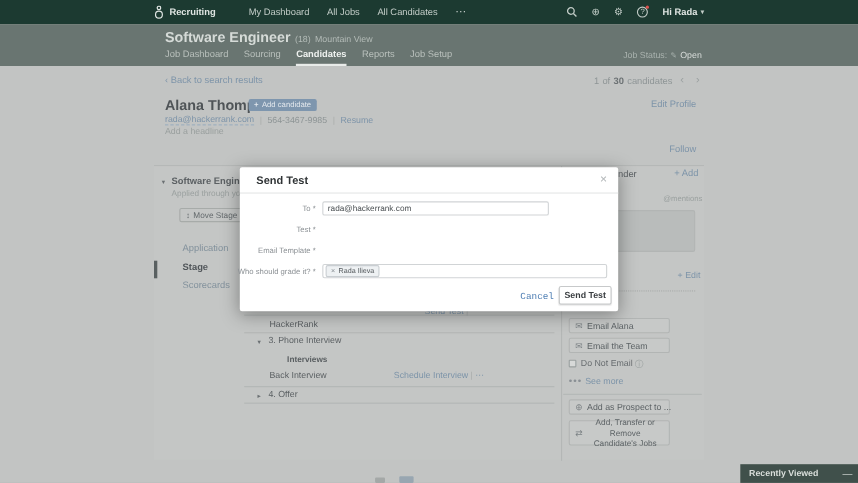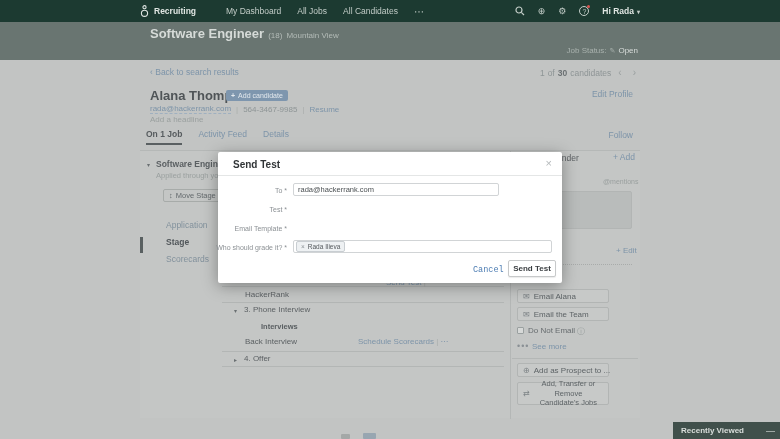--- a/index.html
+++ b/index.html
@@ -162,20 +162,27 @@
     </div>
   </div>
 
   <div class="abs jobheader">
     <div class="jh-inner">
       <div class="jh-title-row">
         <span class="jh-title">Software Engineer</span>
         <span class="jh-meta">(18)</span>
         <span class="jh-meta">Mountain View</span>
       </div>
+      <div class="jh-tabs">
+        <span class="jh-tab">Job Dashboard</span>
+        <span class="jh-tab">Sourcing</span>
+        <span class="jh-tab active">Candidates</span>
+        <span class="jh-tab">Reports</span>
+        <span class="jh-tab">Job Setup</span>
+      </div>
       <div class="jh-status">
         <span>Job Status:</span>
         <span style="font-size:7px;">✎</span>
         <span class="val">Open</span>
       </div>
     </div>
   </div>
 
   <a class="abs link page-back">
     <span>‹</span>
@@ -198,25 +205,20 @@
   <div class="abs contact">
     <a class="link email">rada@hackerrank.com</a>
     <span class="sep">|</span>
     <span>564-3467-9985</span>
     <span class="sep">|</span>
     <a class="link">Resume</a>
   </div>
   <div class="abs headline">Add a headline</div>
   <a class="abs link edit-profile">Edit Profile</a>
 
-  <div class="abs ptabs">
-    <span class="ptab active">On 1 Job</span>
-    <span class="ptab">Activity Feed</span>
-    <span class="ptab">Details</span>
-  </div>
   <a class="abs link follow">Follow</a>
 
   <div class="abs card">
     <div class="vdivider"></div>
 
     <span class="lc-tri tri">▾</span>
     <div class="lc-jobtitle">Software Engineer</div>
     <div class="lc-applied">Applied through you</div>
     <button class="move-stage">
       <span>↕</span>
@@ -232,21 +234,21 @@
     <span class="row-action" style="left:218px; top:127px;margin-left:28px;">
       <a class="link">Send Test</a>
       <span class="sep">|</span>
     </span>
     <div class="hline" style="left:82px; top:151px; width:282px;"></div>
     <span class="tri" style="position:absolute; left:94px; top:156px;">▾</span>
     <span class="row-label" style="left:104px; top:154px;">3. Phone Interview</span>
     <span class="sub-head" style="left:105px; top:171px;">Interviews</span>
     <span class="row-label" style="left:105px; top:186px;">Back Interview</span>
     <span class="row-action" style="left:218px; top:186px;">
-      <a class="link">Schedule Scorecards</a>
+      <a class="link">Schedule Interview</a>
       <span class="sep">|</span>
       <a class="link">⋯</a>
     </span>
     <div class="hline" style="left:82px; top:200px; width:282px;"></div>
     <span class="tri" style="position:absolute; left:94px; top:205px;">▸</span>
     <span class="row-label" style="left:104px; top:203px;">4. Offer</span>
     <div class="hline" style="left:82px; top:215px; width:282px;"></div>
 
     <span class="rp-label" style="left:402px; top:2px;">Reminder</span>
     <a class="link" style="position:absolute; left:473px; top:1px; font-size:8.5px;">+ Add</a>

